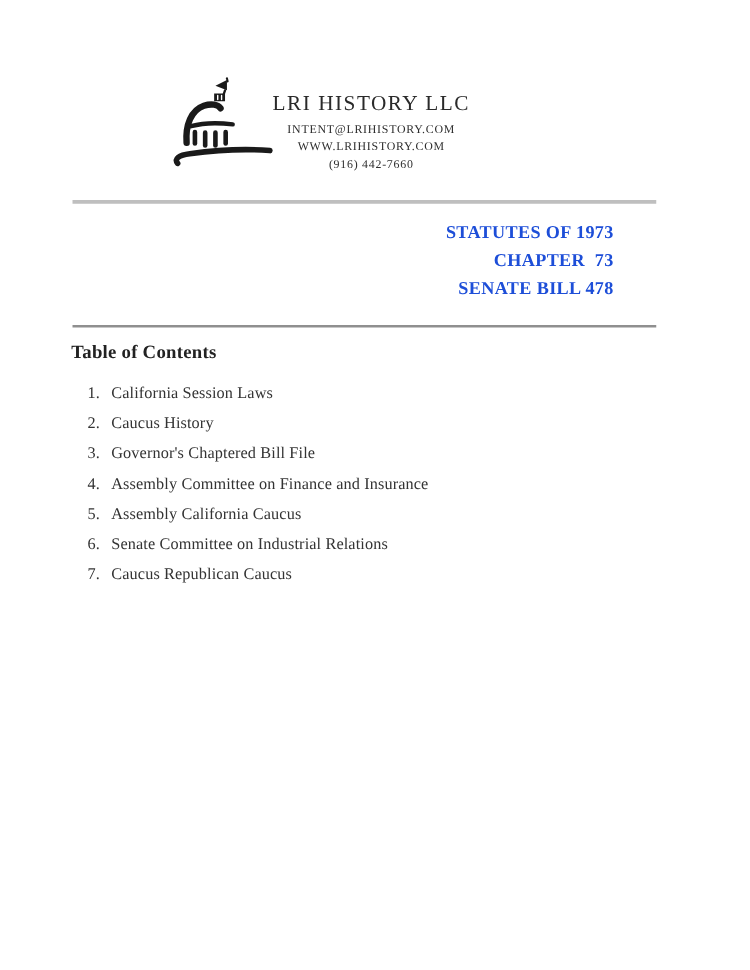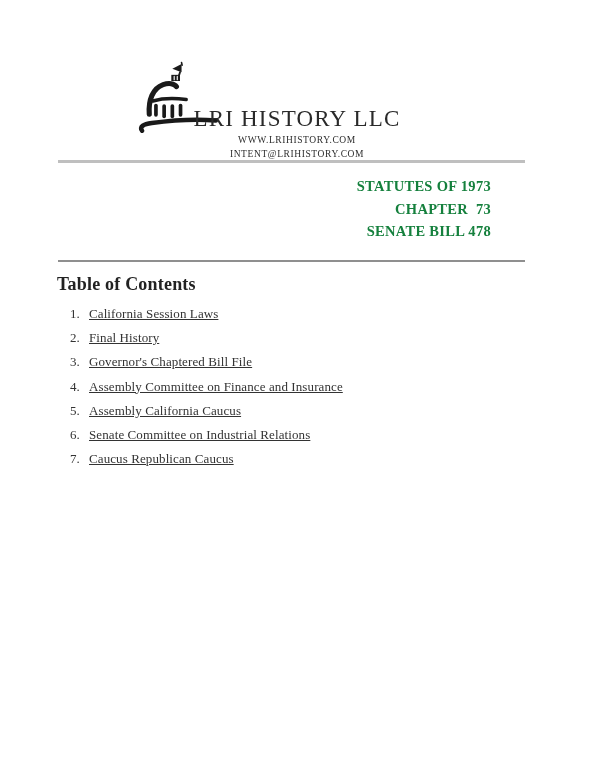--- a/index.html
+++ b/index.html
@@ -23,26 +23,25 @@
   }
   .company {
     position: absolute;
     left: 97px;
     top: 72px;
     width: 400px;
     text-align: center;
     color: #2d2d2d;
   }
   .company-name {
-    font-size: 23px;
+    font-size: 17px;
     line-height: 21px;
     letter-spacing: 1.2px;
     color: #2a2a2a;
     margin-bottom: 5px;
-    margin-top: 36px;
   }
   .company-line {
     font-size: 9.5px;
     line-height: 13.8px;
     letter-spacing: 0.6px;
     color: #2d2d2d;
   }
 
   
   .rule { position: absolute; left: 58px; width: 467px; }
@@ -52,31 +51,31 @@
   
   .reference {
     position: absolute;
     right: 109px;
     top: 175px;
     text-align: right;
     font-weight: bold;
     font-size: 14.5px;
     line-height: 22.5px;
     letter-spacing: 0.3px;
-    color: #15803d;
+    color: #1d4ed8;
   }
   .reference .pre { white-space: pre; }
 
   
   .toc-title {
     position: absolute;
     left: 57px;
     top: 274px;
     font-weight: bold;
-    font-size: 18px;
+    font-size: 15px;
     letter-spacing: 0.2px;
     color: #222222;
   }
   .toc-list {
     position: absolute;
     left: 70px;
     top: 306px;
     list-style: none;
     margin: 0;
     padding: 0;
@@ -85,21 +84,21 @@
     display: flex;
     height: 24.2px;
     font-size: 13px;
     color: #333333;
     letter-spacing: 0.1px;
   }
   .toc-num {
     width: 19px;
     flex: 0 0 19px;
   }
-  .toc-label { flex: 1; text-decoration: underline; }
+  .toc-label { flex: 1; }
 </style>
 </head>
 <body>
 
 <div class="page">
 
   <div class="logo">
     <svg viewBox="0 0 80 80" width="82" height="84" aria-hidden="true">
       <g fill="none" stroke="#1a1a1a" stroke-linecap="round">
 
@@ -119,22 +118,23 @@
         <path d="M33.5,44 v10" stroke-width="3.6"></path>
         <path d="M41.5,43.5 v9" stroke-width="3.6"></path>
 
         <path d="M4,68 C1,64.5 5,61.5 13.5,60.5 C35,57.5 58,56.5 76,58" stroke-width="4.4"></path>
       </g>
     </svg>
   </div>
 
   <div class="company">
     <div class="company-name">LRI HISTORY LLC</div>
+    <div class="company-line">INTENT@LRIHISTORY.COM</div>
     <div class="company-line">WWW.LRIHISTORY.COM</div>
-    <div class="company-line">INTENT@LRIHISTORY.COM</div>
+    <div class="company-line">(916) 442-7660</div>
   </div>
 
   <div class="rule rule-1"></div>
 
   <div class="reference">
     <div>STATUTES OF 1973</div>
     <div class="pre">CHAPTER  73</div>
     <div>SENATE BILL 478</div>
   </div>
 
@@ -142,21 +142,21 @@
 
   <div class="toc-title">Table of Contents</div>
 
   <ol class="toc-list">
     <li class="toc-item">
       <span class="toc-num">1.</span>
       <span class="toc-label">California Session Laws</span>
     </li>
     <li class="toc-item">
       <span class="toc-num">2.</span>
-      <span class="toc-label">Final History</span>
+      <span class="toc-label">Caucus History</span>
     </li>
     <li class="toc-item">
       <span class="toc-num">3.</span>
       <span class="toc-label">Governor's Chaptered Bill File</span>
     </li>
     <li class="toc-item">
       <span class="toc-num">4.</span>
       <span class="toc-label">Assembly Committee on Finance and Insurance</span>
     </li>
     <li class="toc-item">

